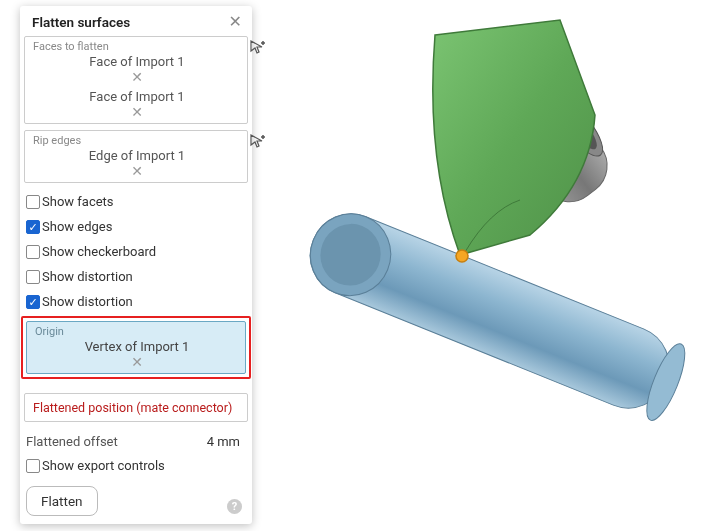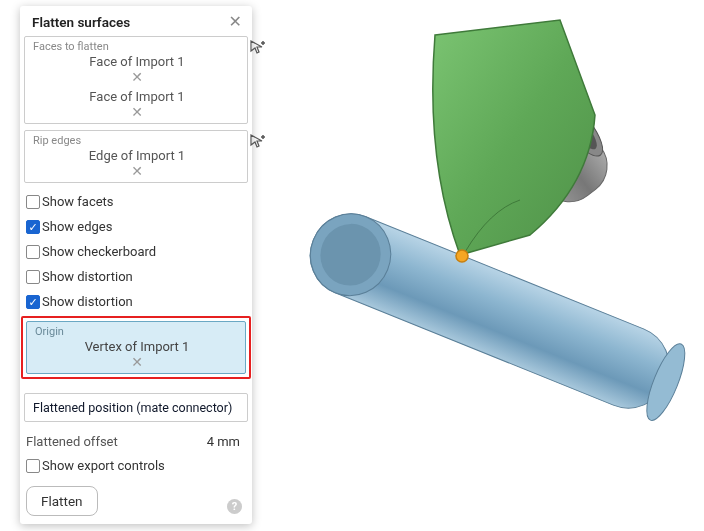--- a/index.html
+++ b/index.html
@@ -113,21 +113,21 @@
     border: 1px solid #6aa8c4;
     border-radius: 2px;
   }
   .origin-inner .field-label { color: #6a8a99; }
   .origin-inner .field-row { color: #444; }
   .field-button {
     border: 1px solid #ccc;
     border-radius: 2px;
     padding: 6px 8px;
     font-size: 12.5px;
-    color: #0f172a;
+    color: #b91c1c;
     margin-bottom: 8px;
     cursor: pointer;
   }
   .num-row {
     display: flex;
     justify-content: space-between;
     align-items: center;
     padding: 4px 2px;
     font-size: 13px;
     color: #555;

